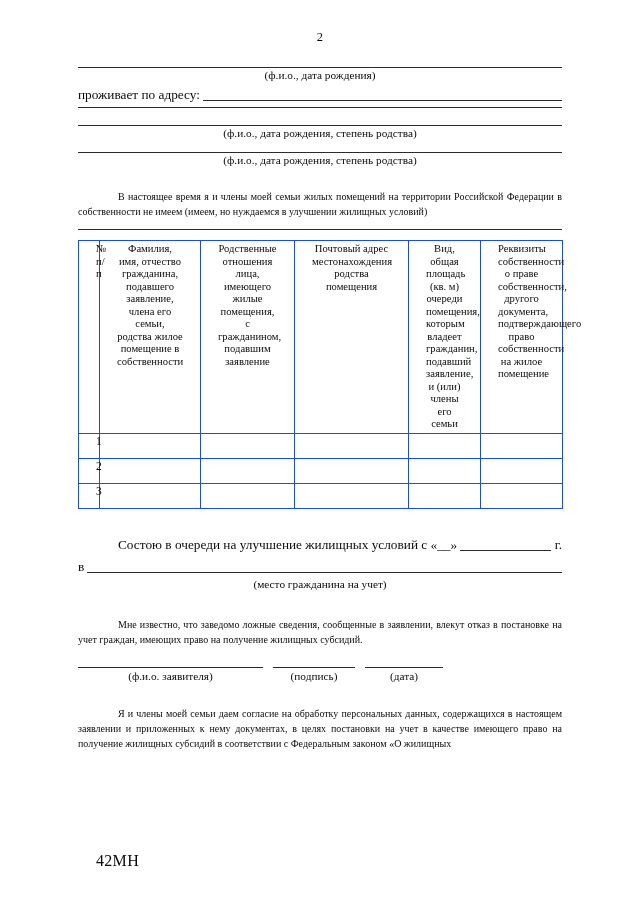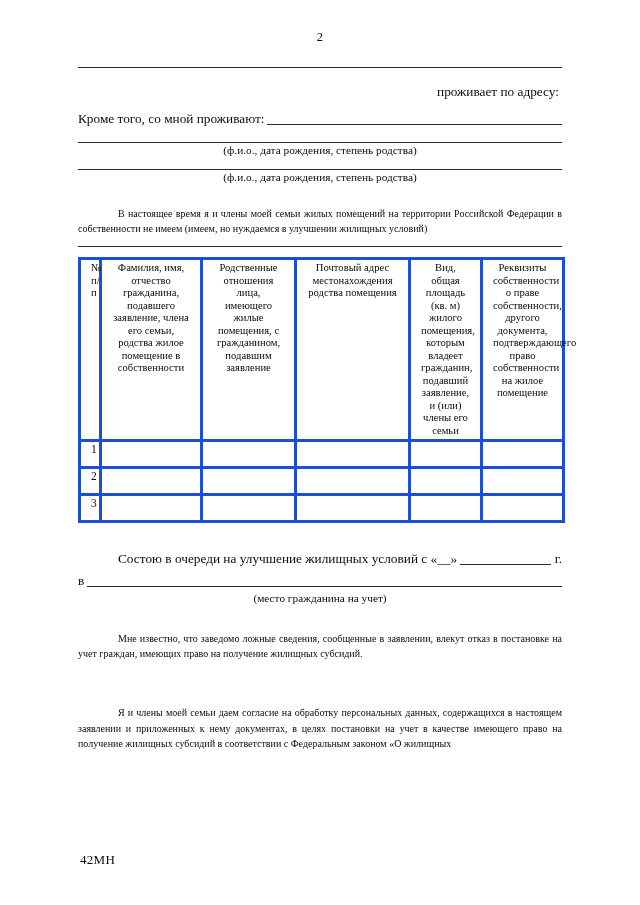--- a/index.html
+++ b/index.html
@@ -80,24 +80,24 @@
   
   table.owned {
     border-collapse: collapse;
     width: 484px;
     table-layout: fixed;
     font-size: 10.6px;
     line-height: 1.18;
   }
   table.owned th,
   table.owned td {
-    border: 3px solid #1d4ed8;
+    border: 1px solid #1d4ed8;
     text-align: center;
     vertical-align: top;
-    padding: 2px 10px;
+    padding: 2px 17px;
   }
   table.owned th {
     font-weight: normal;
   }
   table.owned td.num {
     text-align: center;
     vertical-align: top;
     font-size: 11.5px;
     height: 20px;
     padding-top: 1px;
@@ -115,45 +115,45 @@
     border-top: 1px solid #2b2b2b;
     height: 0;
   }
   .sig-block .sig-cap {
     font-size: 11.3px;
     padding-top: 2px;
   }
 
   .footer-code {
     position: absolute;
-    left: 80px;
+    left: 96px;
     top: 852px;
-    font-size: 13px;
+    font-size: 16px;
     letter-spacing: .3px;
   }
 </style>
 </head>
 <body>
 
 <div class="page">
 
   <div class="content">
 
     <div class="page-number">2</div>
 
     <div style="height:22px"></div>
     <div class="rule"></div>
-
-    <div class="fill-row" style="margin-top:14px;flex-direction:column;">
+    <div class="caption">(ф.и.о., дата рождения)</div>
+
+    <div class="fill-row" style="margin-top:3px;">
       <span class="lbl">проживает по адресу:</span>
       <span class="line"></span>
     </div>
 
     <div class="fill-row" style="margin-top:2px;">
-      <span class="lbl">Кроме того, со мной проживают:</span>
       <span class="line"></span>
     </div>
 
     <div style="height:13px"></div>
     <div class="rule"></div>
     <div class="caption">(ф.и.о., дата рождения, степень родства)</div>
 
     <div style="height:12px"></div>
     <div class="rule"></div>
     <div class="caption">(ф.и.о., дата рождения, степень родства)</div>
@@ -175,21 +175,21 @@
         <col style="width:114px">
         <col style="width:72px">
         <col style="width:82px">
       </colgroup>
       <thead>
         <tr>
           <th>№ п/п</th>
           <th>Фамилия, имя, отчество гражданина, подавшего заявление, члена его семьи, родства жилое помещение в собственности</th>
           <th>Родственные отношения лица, имеющего жилые помещения, с гражданином, подавшим заявление</th>
           <th>Почтовый адрес местонахождения родства помещения</th>
-          <th>Вид, общая площадь (кв. м) жилого помещения, которым владеет гражданин, подавший заявление, и (или) члены его семьи</th>
+          <th>Вид, общая площадь (кв. м) очереди помещения, которым владеет гражданин, подавший заявление, и (или) члены его семьи</th>
           <th>Реквизиты собственности о праве собственности, другого документа, подтверждающего право собственности на жилое помещение</th>
         </tr>
       </thead>
       <tbody>
         <tr>
           <td class="num">1</td>
           <td class="blank"></td>
           <td class="blank"></td>
           <td class="blank"></td>
           <td class="blank"></td>
@@ -224,20 +224,34 @@
     <div class="fill-row" style="margin-top:2px;">
       <span class="lbl">в</span>
       <span class="line"></span>
     </div>
     <div class="caption">(место гражданина на учет)</div>
 
     <div style="height:26px"></div>
     <p class="para para-indent stretch">Мне известно, что заведомо ложные сведения, сообщенные в заявлении, влекут отказ в постановке на учет граждан, имеющих право на получение жилищных субсидий.</p>
 
     <div style="height:20px"></div>
+    <div class="sig-strip">
+      <div class="sig-block" style="width:185px;">
+        <div class="sig-line"></div>
+        <div class="sig-cap">(ф.и.о. заявителя)</div>
+      </div>
+      <div class="sig-block" style="width:82px;">
+        <div class="sig-line"></div>
+        <div class="sig-cap">(подпись)</div>
+      </div>
+      <div class="sig-block" style="width:78px;">
+        <div class="sig-line"></div>
+        <div class="sig-cap">(дата)</div>
+      </div>
+    </div>
 
     <div style="height:24px"></div>
     <p class="para para-indent stretch">Я и члены моей семьи даем согласие на обработку персональных данных, содержащихся в настоящем заявлении и приложенных к нему документах, в целях постановки на учет в качестве имеющего право на получение жилищных субсидий в соответствии с Федеральным законом «О жилищных</p>
 
   </div>
 
   <div class="footer-code">42МН</div>
 
 </div>
 

